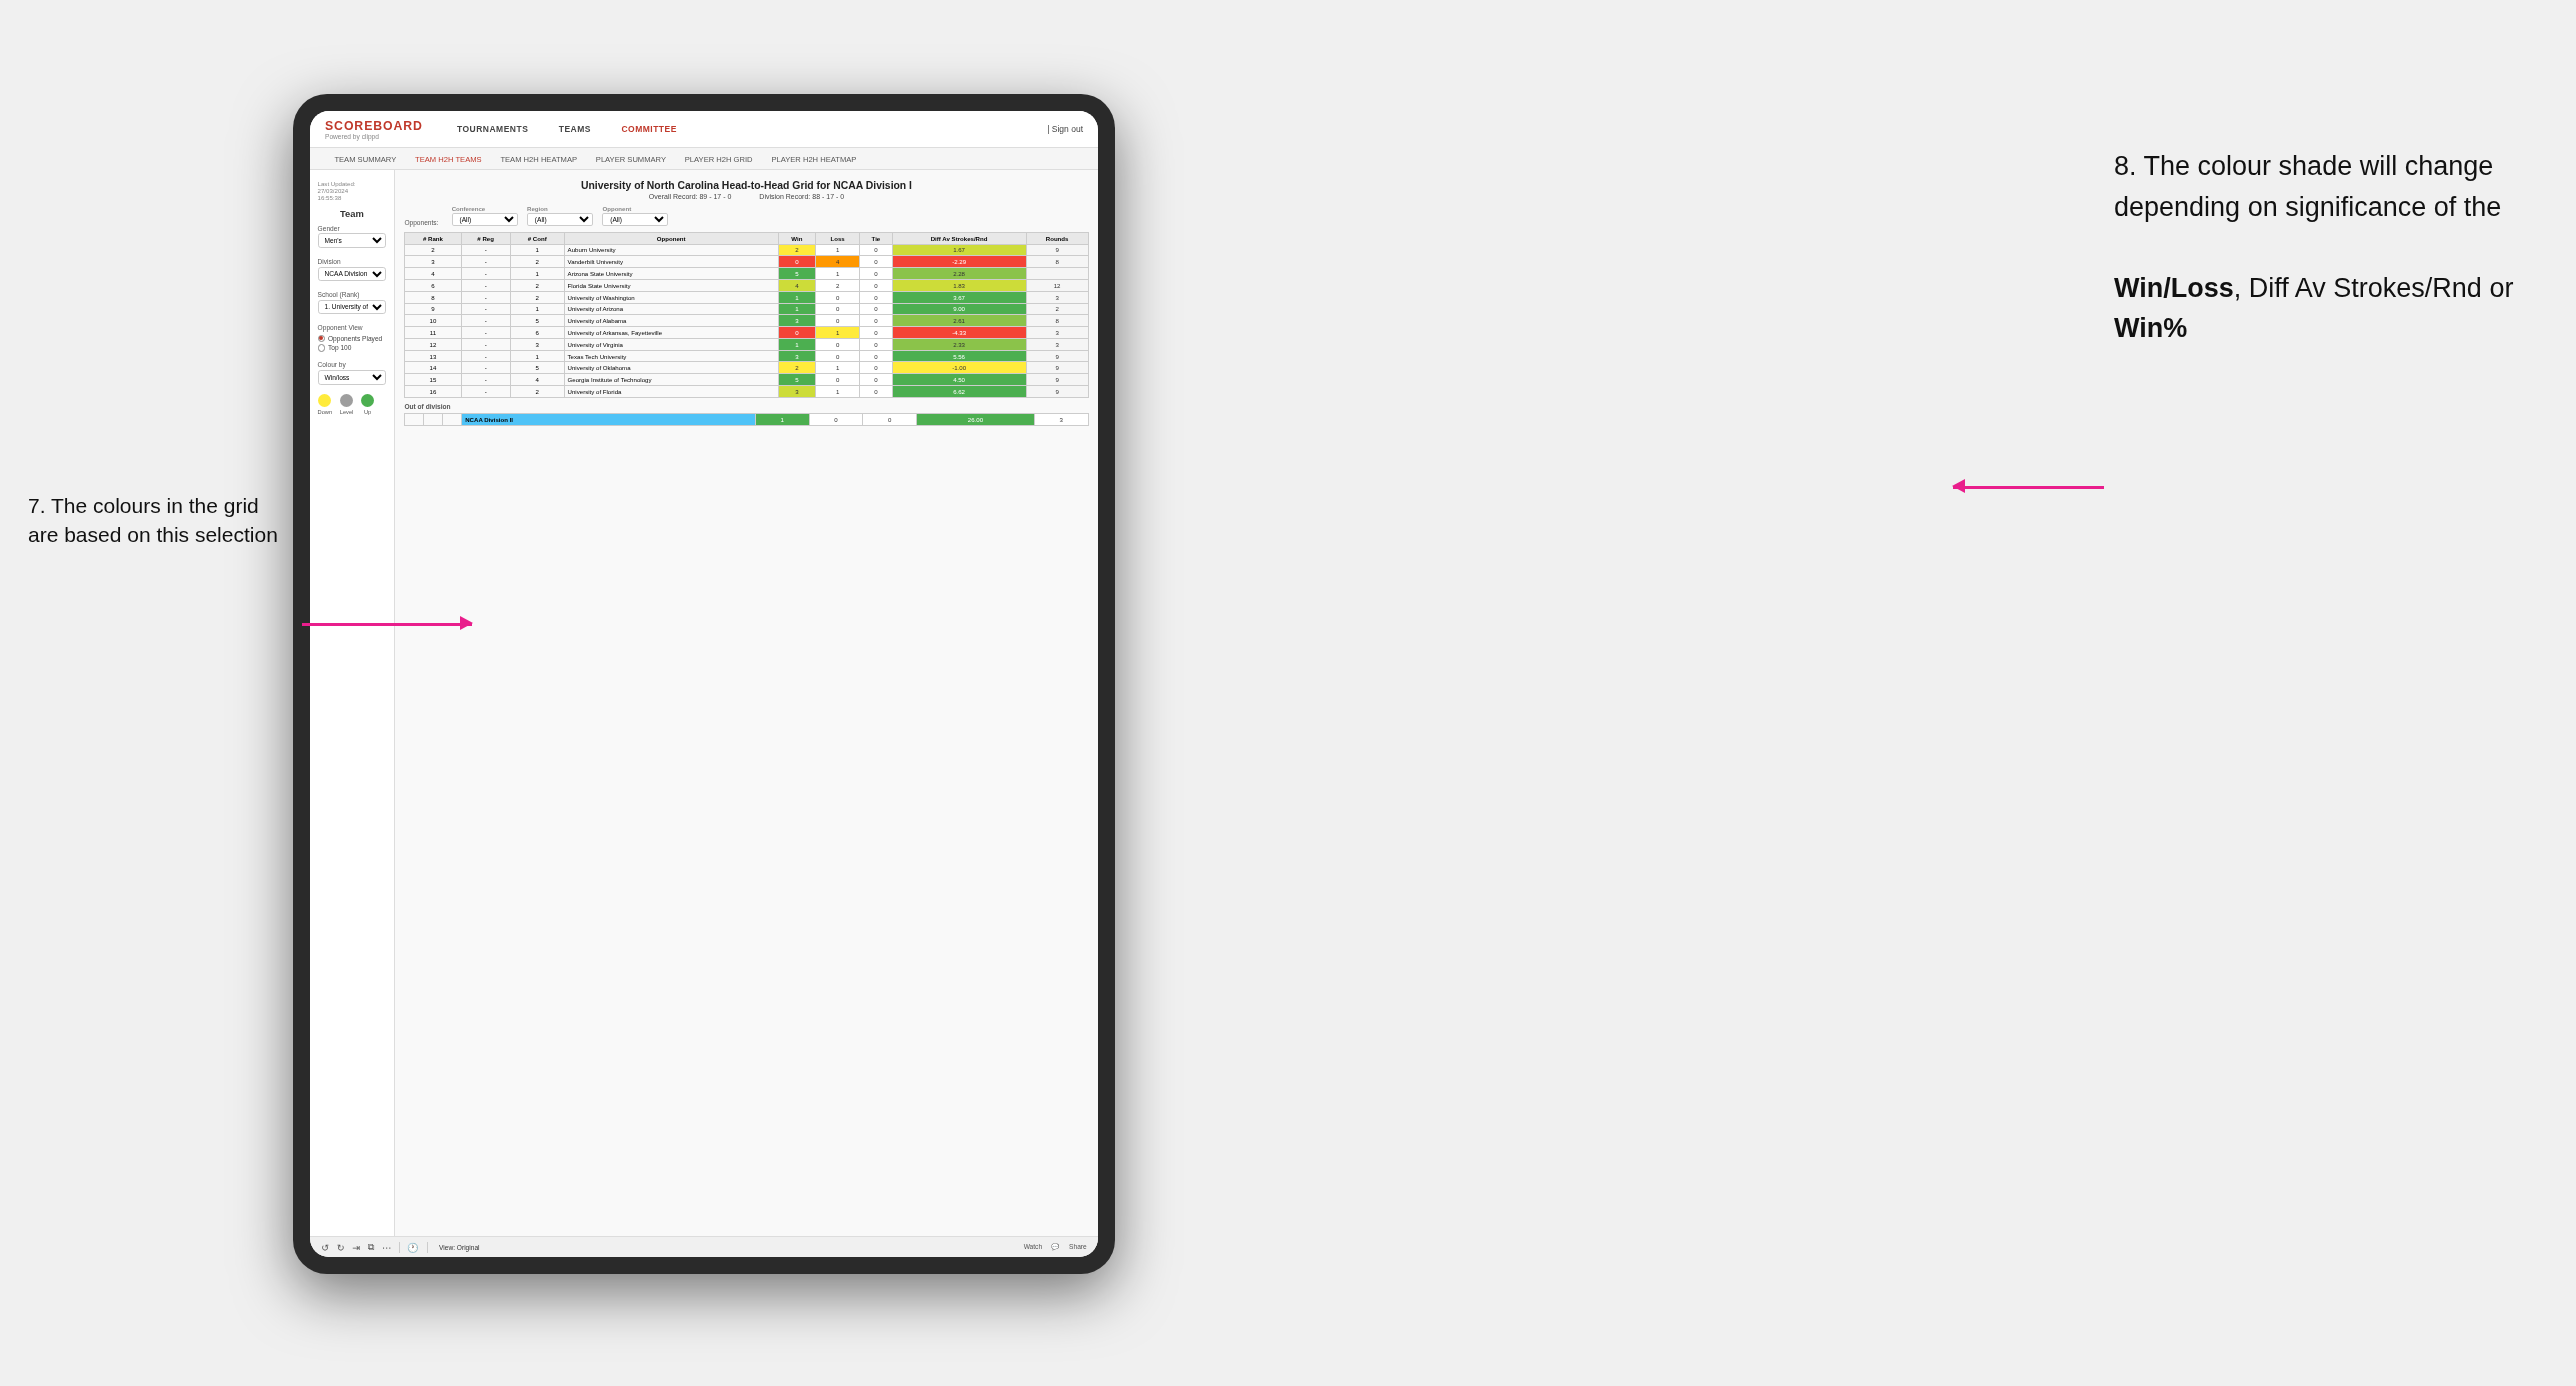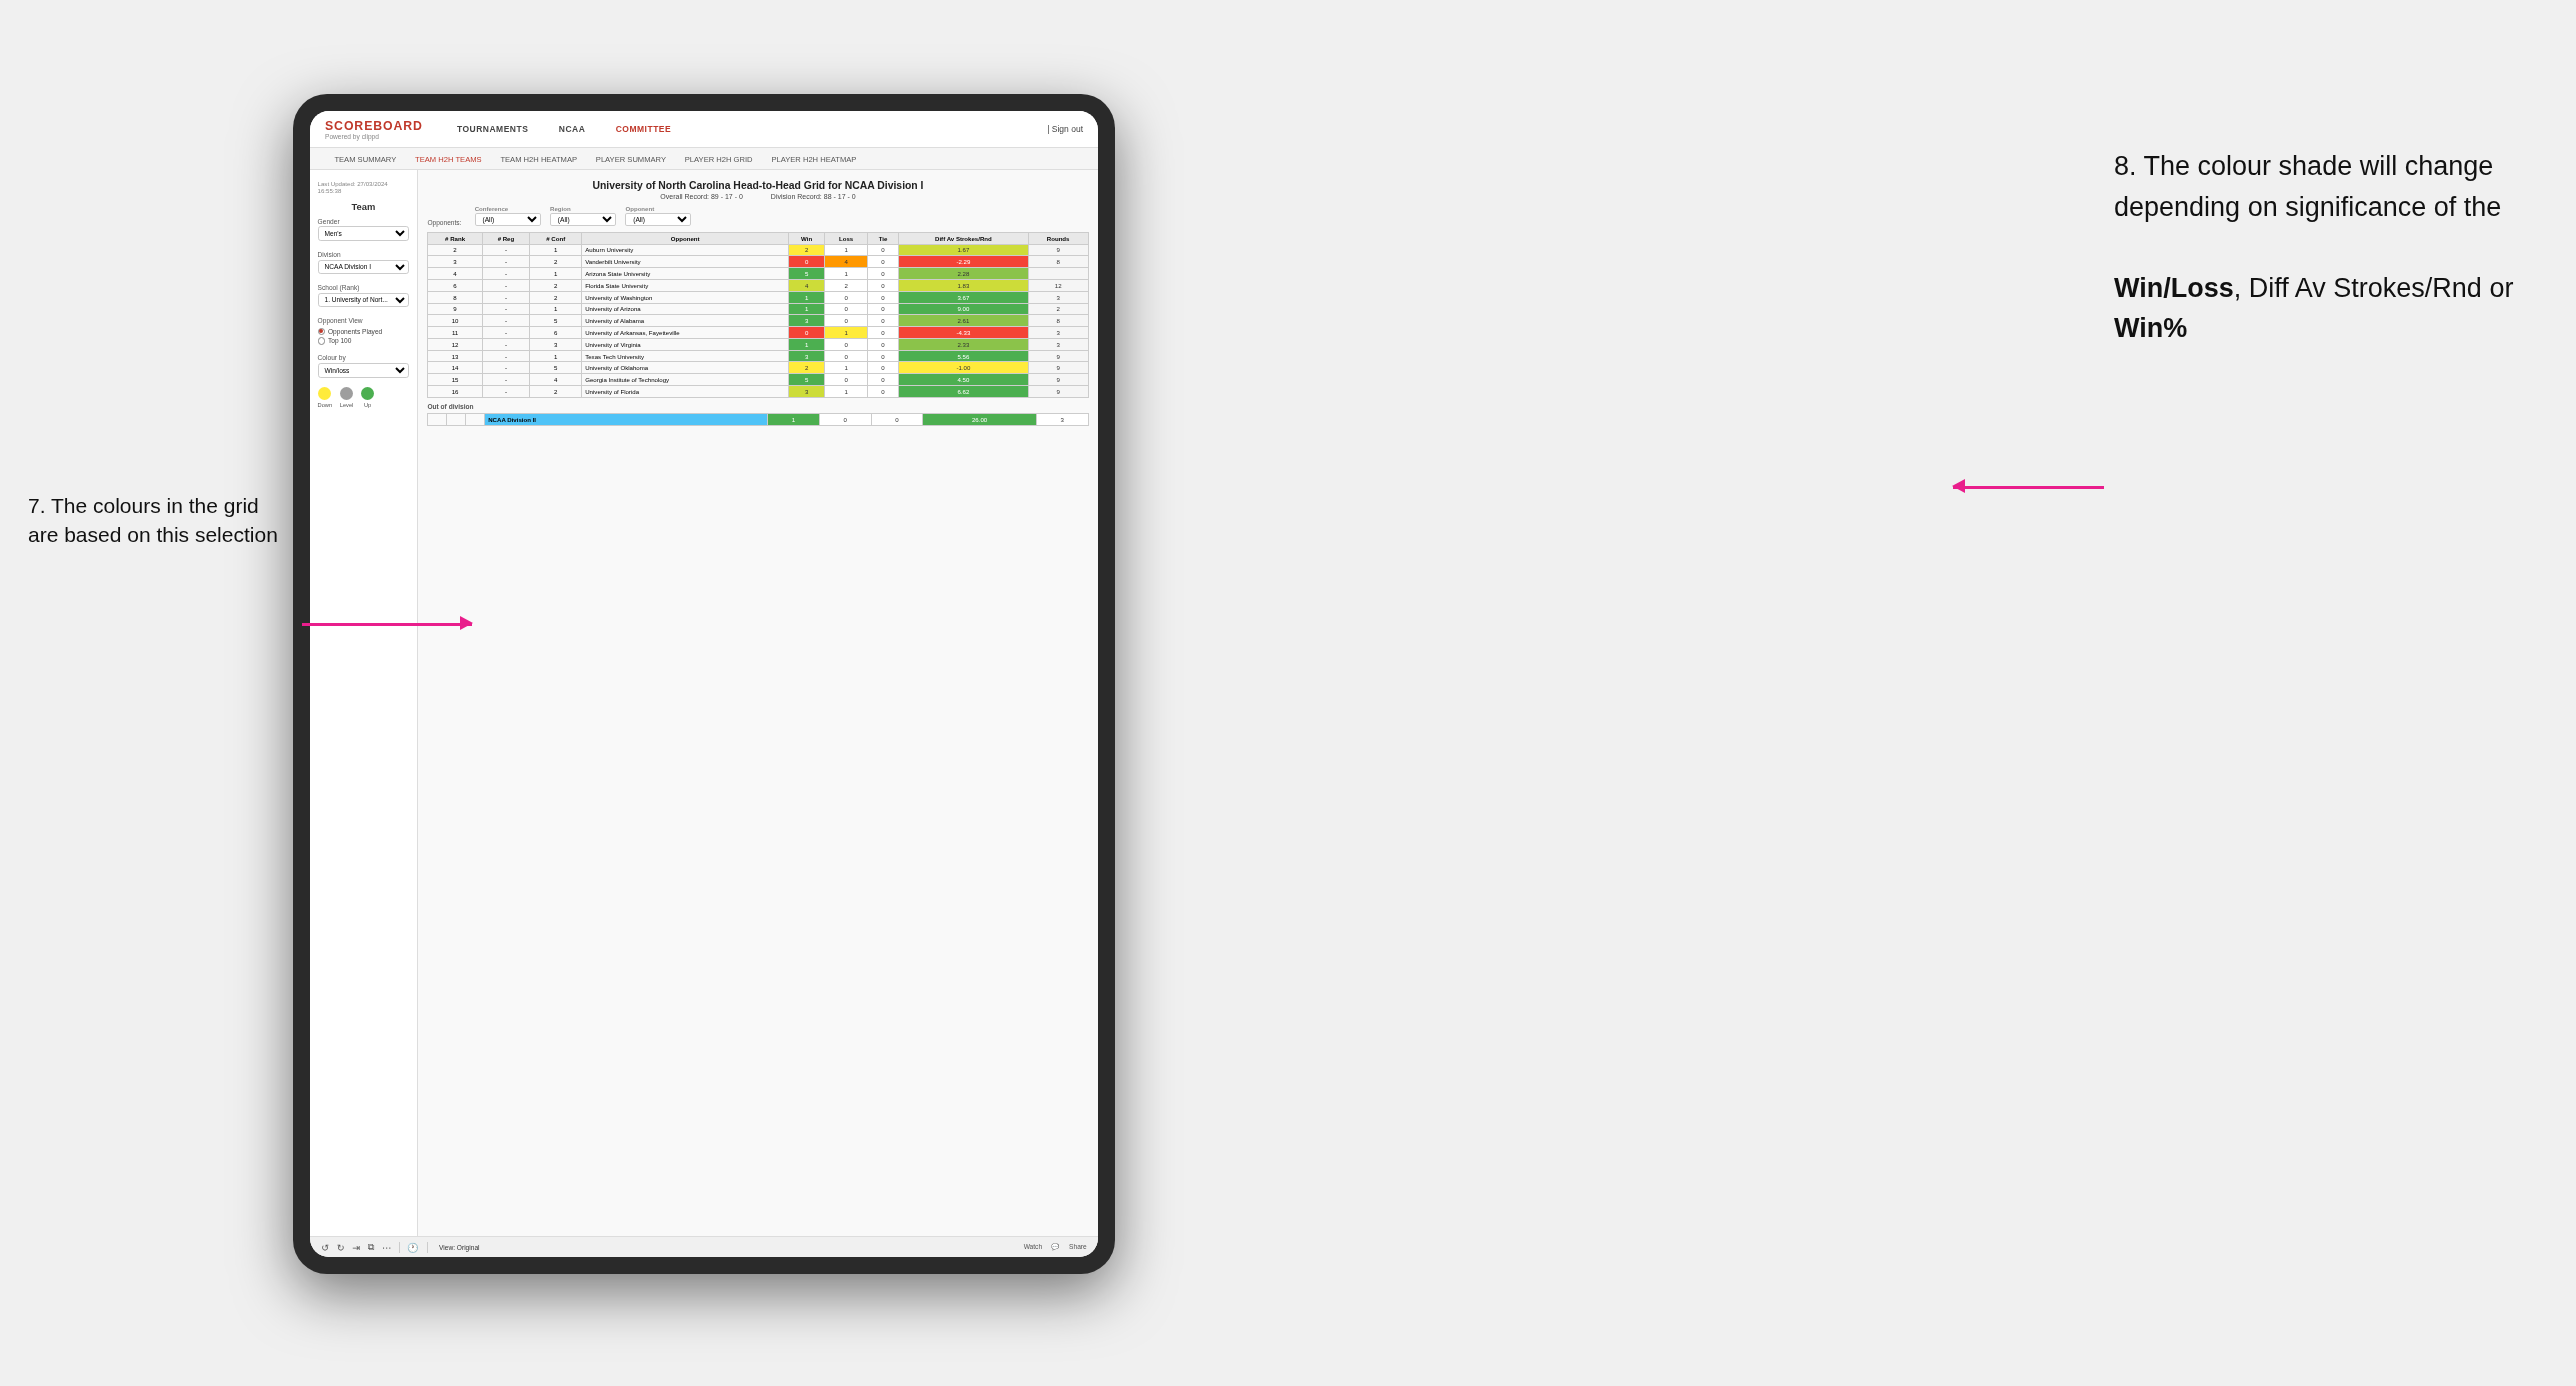--- a/index.html
+++ b/index.html
@@ -175,21 +175,21 @@
     
     .main-content {
       flex: 1;
       display: flex;
       overflow: hidden;
       background: #f9f9f9;
     }
 
     
     .sidebar {
-      width: 108px;
+      width: 85px;
       background: #fff;
       border-right: 0.9px solid #ddd;
       padding: 9.4px 7.6px;
       font-size: 7px;
       flex-shrink: 0;
     }
 
     .sidebar-section {
       margin-bottom: 9.4px;
     }
@@ -422,21 +422,21 @@
 
 <div class="tablet">
   <div class="tablet-screen">
 
     <div class="top-nav">
       <div class="logo-area">
         <span class="logo-text">SCOREBOARD</span>
         <span class="logo-sub">Powered by clippd</span>
       </div>
       <span class="nav-item">TOURNAMENTS</span>
-      <span class="nav-item">NCAA</span>
+      <span class="nav-item">TEAMS</span>
       <span class="nav-item active">COMMITTEE</span>
       <span class="sign-out">| <span>Sign out</span></span>
     </div>
 
     <div class="sub-nav">
       <span class="sub-nav-item">TEAM SUMMARY</span>
       <span class="sub-nav-item active">TEAM H2H TEAMS</span>
       <span class="sub-nav-item">TEAM H2H HEATMAP</span>
       <span class="sub-nav-item">PLAYER SUMMARY</span>
       <span class="sub-nav-item">PLAYER H2H GRID</span>

